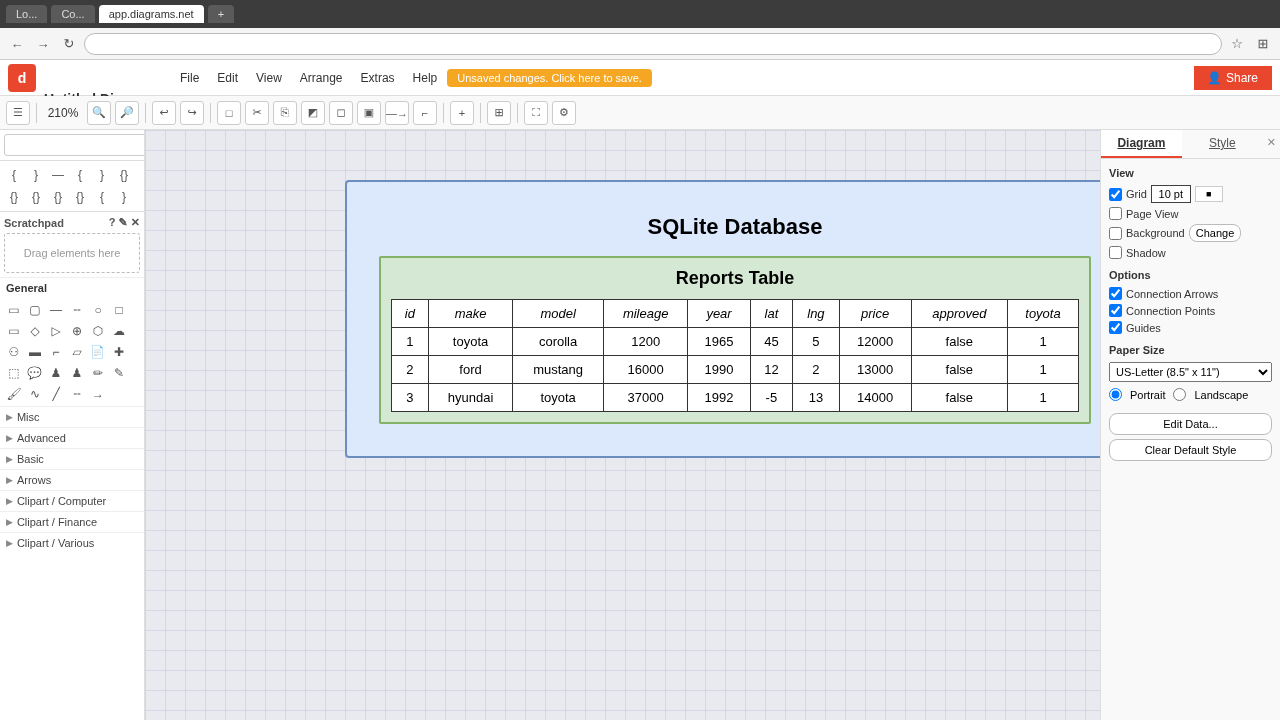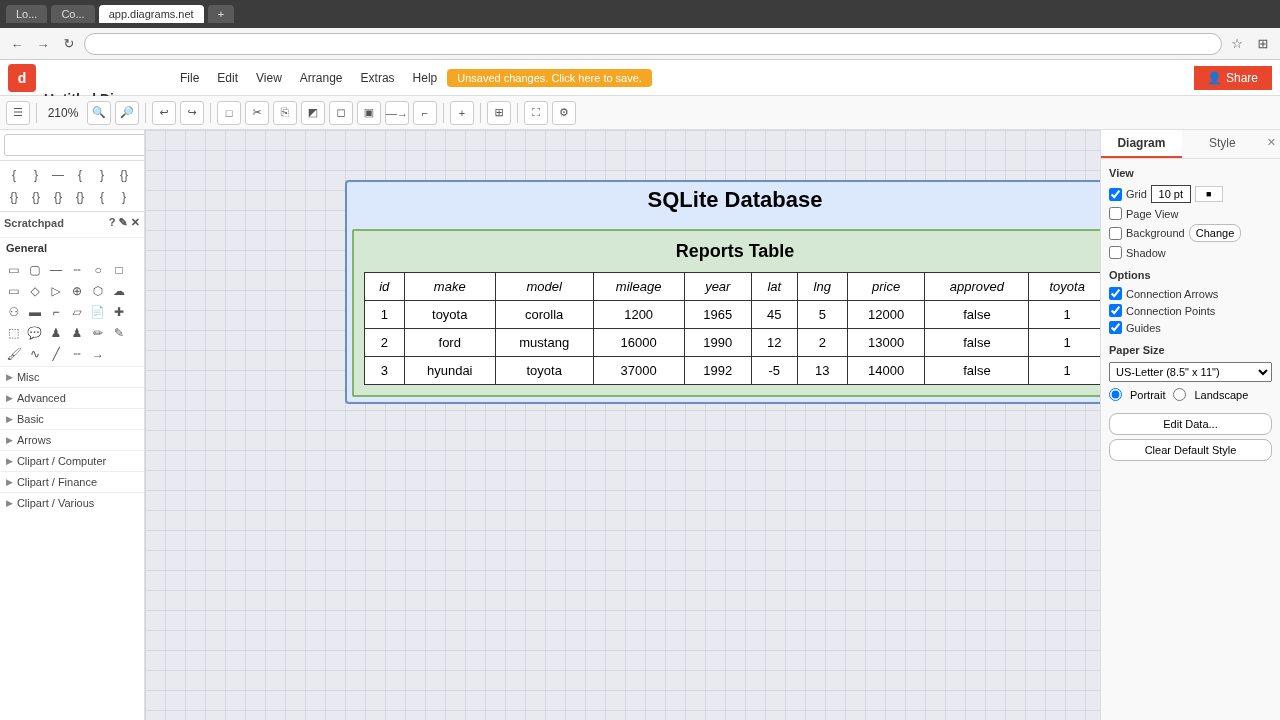--- a/index.html
+++ b/index.html
@@ -258,21 +258,21 @@
 
     
     #diagram-container {
       position: absolute;
       top: 50px;
       left: 200px;
       width: 780px;
       background: #dce8fc;
       border: 2px solid #6c8ebf;
       border-radius: 4px;
-      padding: 5px;
+      padding: 32px;
     }
     #db-title {
       font-size: 22px;
       font-weight: bold;
       text-align: center;
       color: #000;
       margin-bottom: 16px;
     }
     #table-container {
       background: #d5e8d4;
@@ -322,20 +322,21 @@
       display: flex;
       border-bottom: 1px solid #ddd;
     }
     .right-tab {
       flex: 1;
       padding: 6px 4px;
       text-align: center;
       font-size: 12px;
       cursor: pointer;
       color: #555;
+      text-decoration: underline;
     }
     .right-tab.active {
       background: #fff;
       border-bottom: 2px solid #e8472e;
       color: #333;
       font-weight: bold;
     }
     .close-right { font-size: 11px; color: #888; cursor: pointer; padding: 6px 4px; }
     #right-content { padding: 8px; flex: 1; overflow-y: auto; }
     .right-section-title {
@@ -471,20 +472,23 @@
         <div class="shape-item">{}</div>
         <div class="shape-item">{}</div>
         <div class="shape-item">{}</div>
         <div class="shape-item">{</div>
         <div class="shape-item">}</div>
       </div>
       <div id="scratchpad-section">
         <div class="section-header">
           <span>Scratchpad</span>
           <span>? ✎ ✕</span>
+        </div>
+        <div id="drag-area">
+          <span>Drag elements here</span>
         </div>
       </div>
       <div id="general-label">General</div>
       <div id="general-shapes">
         <div class="shape-item">▭</div>
         <div class="shape-item">▢</div>
         <div class="shape-item">—</div>
         <div class="shape-item">╌</div>
         <div class="shape-item">○</div>
         <div class="shape-item">□</div>

